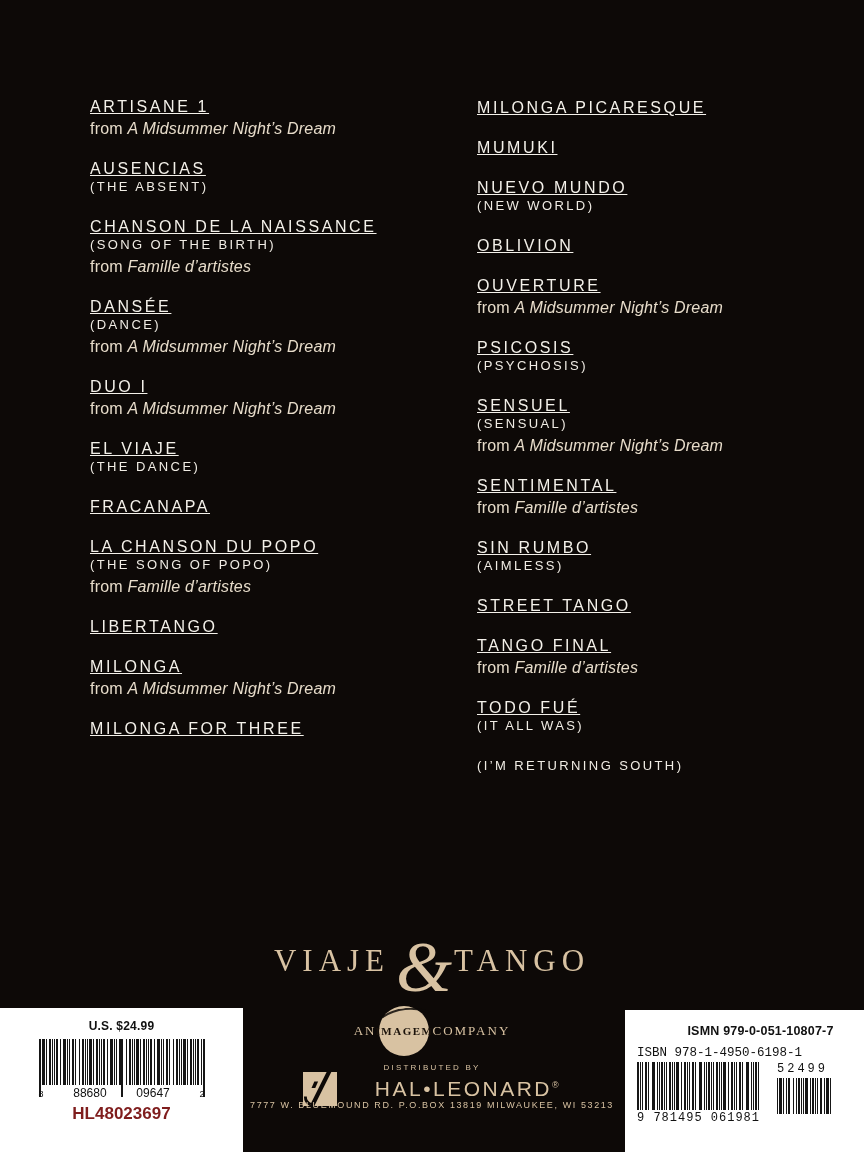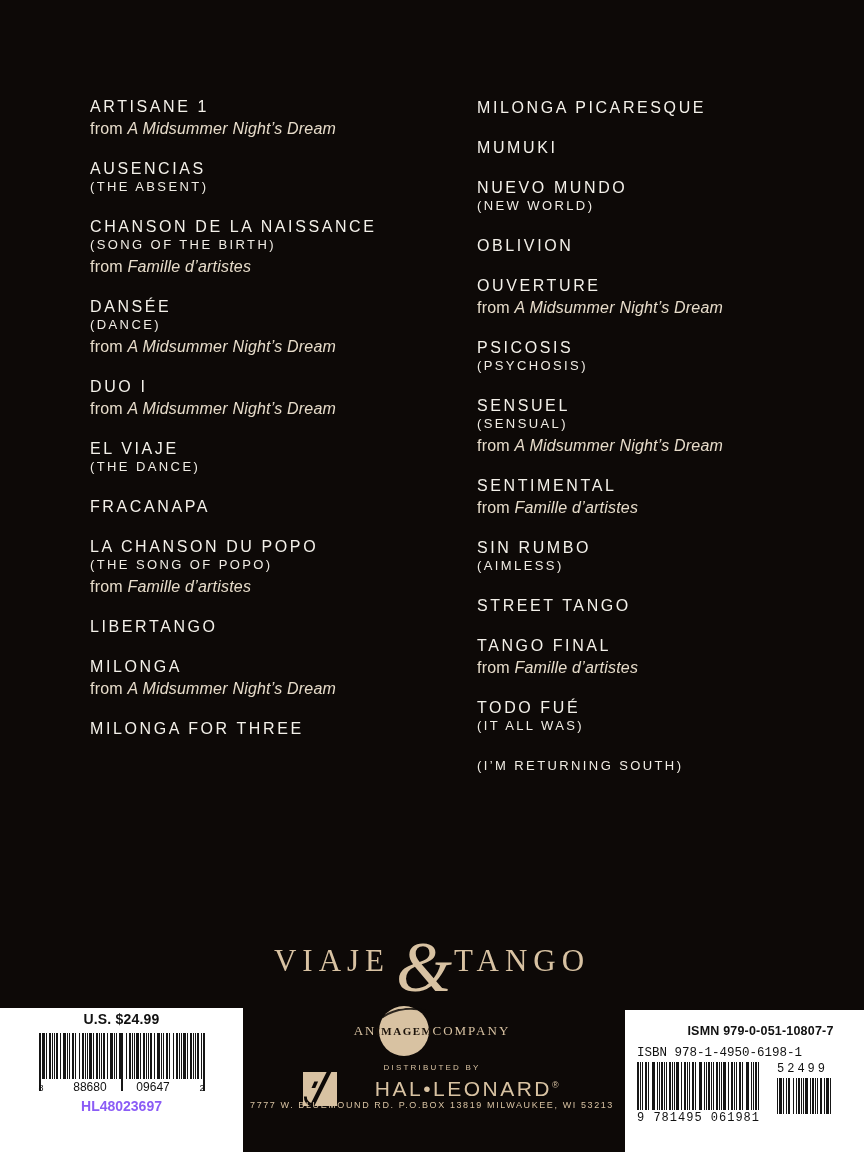--- a/index.html
+++ b/index.html
@@ -10,21 +10,21 @@
     font-family:"Liberation Sans", sans-serif;
   }
 
   
   .song-col { position:absolute; top:98px; display:flex; flex-direction:column; gap:22px; }
   #song-col-left  { left:90px;  width:380px; }
   #song-col-right { left:477px; top:99px; width:380px; }
 
   .song-title {
     color:#f4f1ea; font-size:16px; letter-spacing:2.6px;
-    line-height:18px; font-weight:400; white-space:nowrap;
+    line-height:18px; font-weight:400; white-space:nowrap;text-decoration:underline;
   }
   .song-subtitle {
     color:#f0ece4; font-size:13px; letter-spacing:2.4px;
     line-height:18px; font-weight:400; white-space:nowrap;
   }
   .song-from {
     color:#e7dcca; font-size:16px; line-height:19px; margin-top:3px;
     letter-spacing:0.2px; white-space:nowrap;
   }
   .song-from .work { font-style:italic; }
@@ -68,22 +68,22 @@
   #hl-name { color:#d8c2a2; font-size:21px; letter-spacing:2.5px; font-weight:400; white-space:nowrap;margin-left:32px; }
   #hl-name sup { font-size:9px; }
 
   #hl-address { top:1100px; color:#d8c2a2; font-size:9px; letter-spacing:1.6px; white-space:nowrap; }
 
   
   .white-box { position:absolute; background:#ffffff; }
   #price-box { left:0; top:1008px; width:243px; height:144px; text-align:center; }
   #isbn-box  { left:625px; top:1010px; width:239px; height:142px; }
 
-  #price-label { margin-top:3px; color:#111; font-size:14px; font-weight:bold; letter-spacing:0.2px; }
-  #hl-number   { color:#8b5cf6; font-size:14px; font-weight:bold; margin-top:2px; }
+  #price-label { margin-top:11px; color:#111; font-size:12px; font-weight:bold; letter-spacing:0.2px; }
+  #hl-number   { color:#7f1d1d; font-size:17px; font-weight:bold; margin-top:2px; }
 
   .barcode-wrap { position:relative; display:inline-block; }
   .bars { font-size:0; white-space:nowrap; }
   .bars i { display:inline-block; background:#161616; height:100%; }
   .upc-bars { height:46px; margin-top:6px; }
   .guard { position:absolute; width:2px; background:#161616; }
   .upc-digits {
     display:flex; align-items:flex-end; justify-content:space-between;
     color:#111; font-size:12px; margin-top:1px; padding:0 0px;
   }

